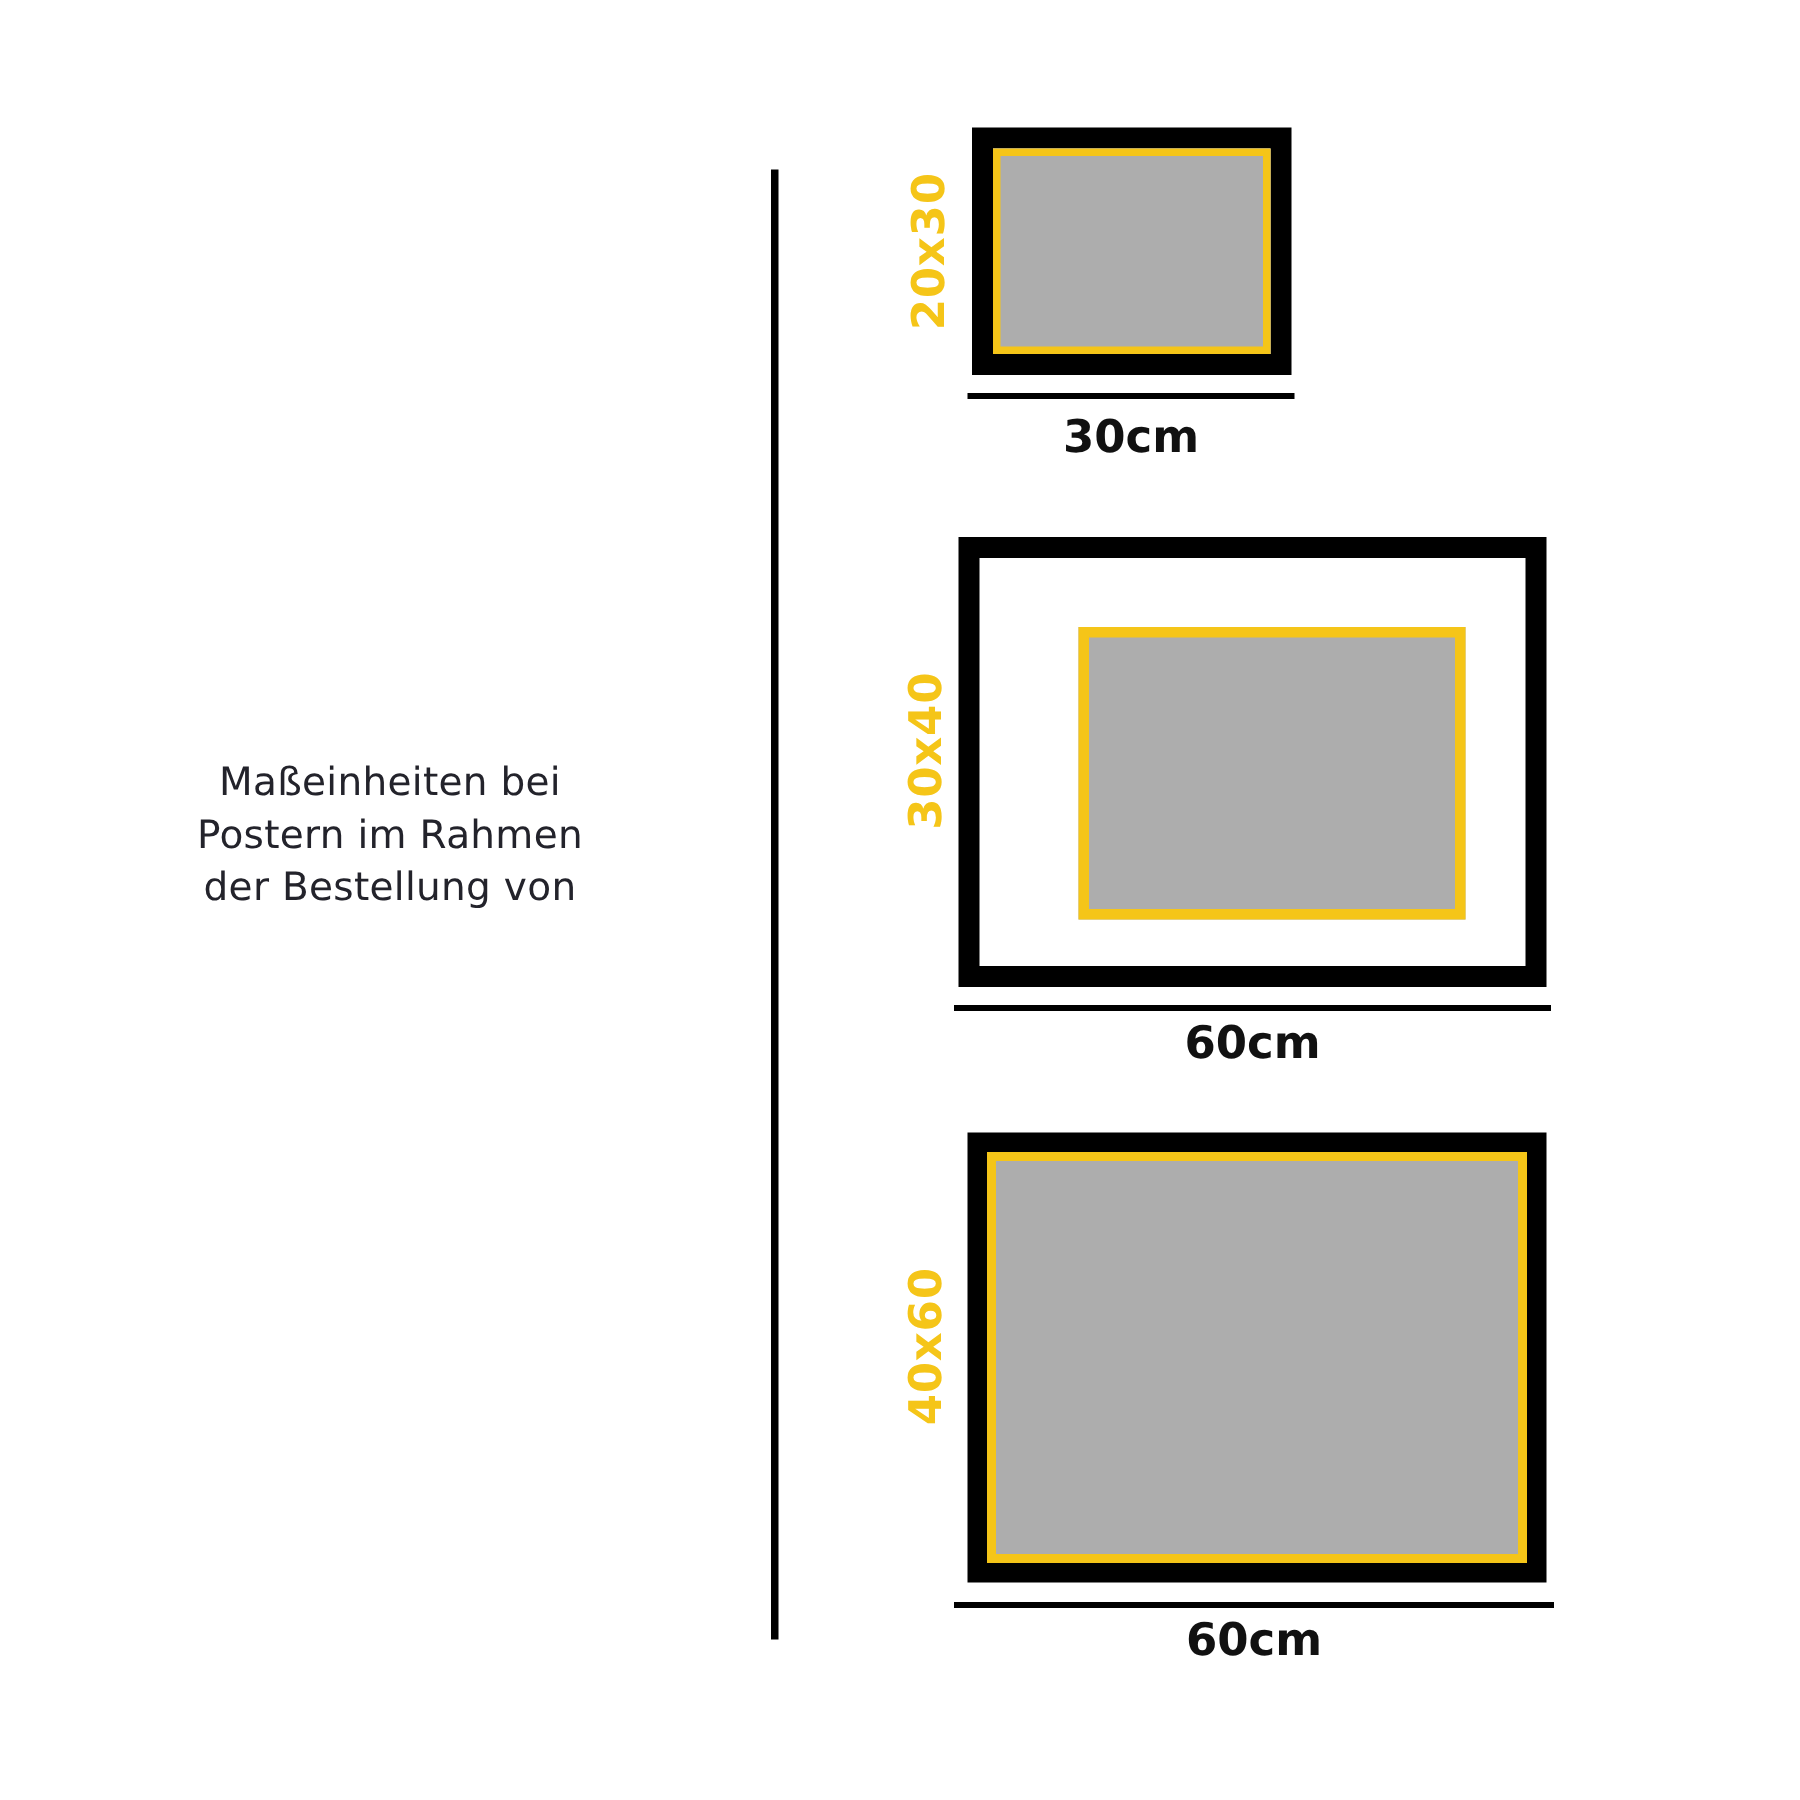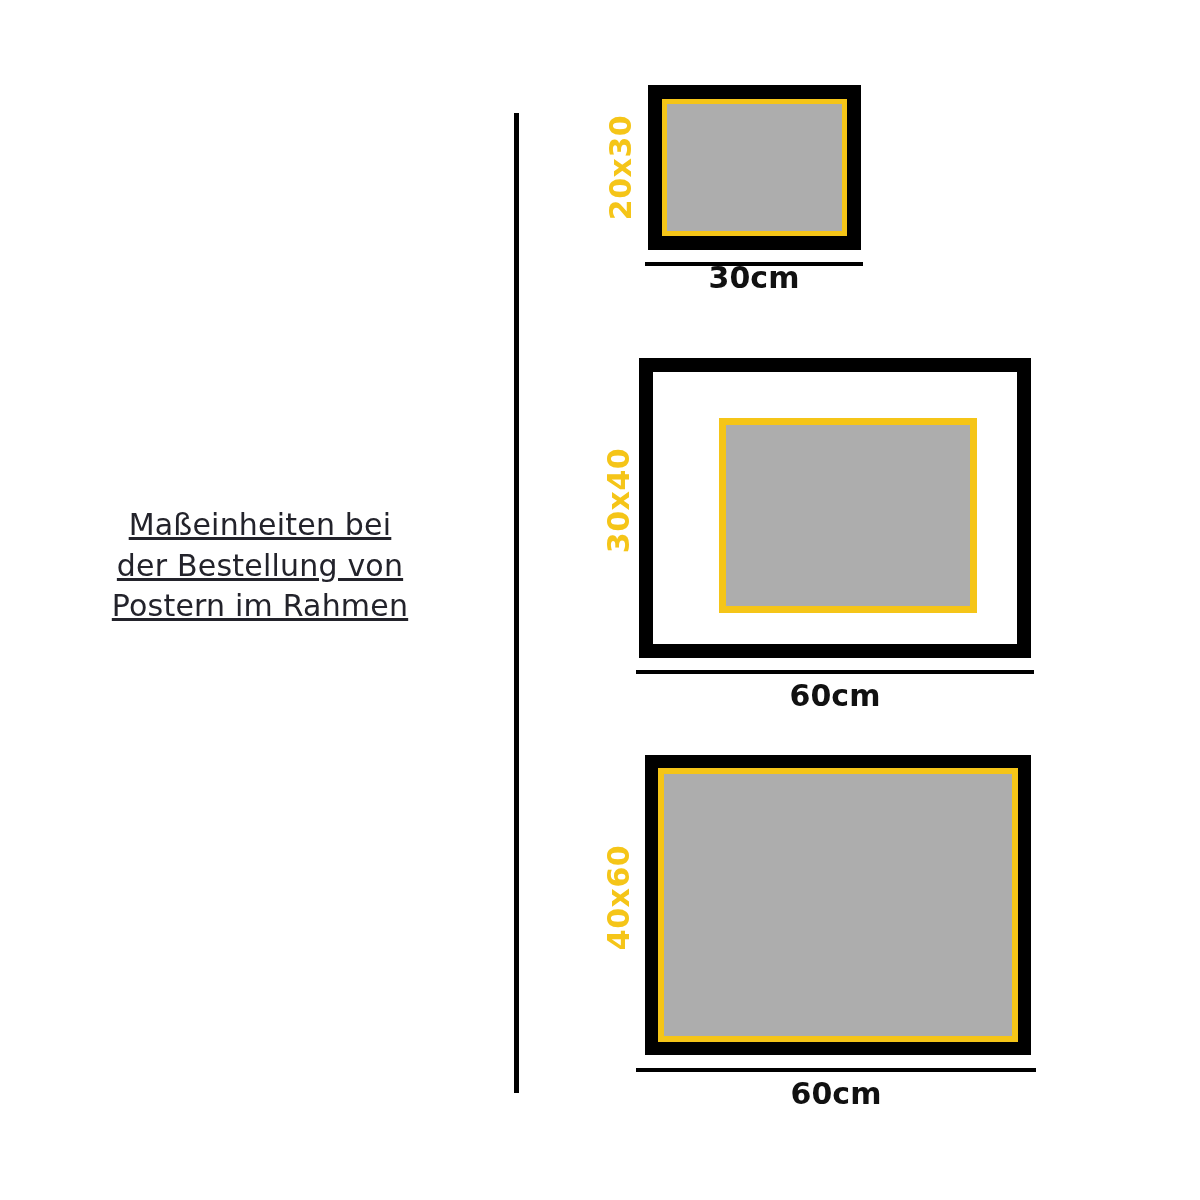--- a/index.html
+++ b/index.html
@@ -20,26 +20,25 @@
   }
 
   
   .caption {
     position: absolute;
     left: 60px;
     top: 505px;
     width: 400px;
     text-align: center;
     font-family: "DejaVu Sans", sans-serif;
-    font-size: 30px;
+    font-size: 26px;
     line-height: 1.35;
     color: #23232b;
     font-weight: 400;
     letter-spacing: 0.2px;
-    text-decoration: underline;
   }
   .caption .line {
     display: block;
     white-space: nowrap;
   }
 
   
   .divider {
     position: absolute;
     left: 514px;
@@ -94,21 +93,21 @@
     text-align: center;
     white-space: nowrap;
   }
 
   
   #g1 { left: 648px; top: 85px; }
   #g1 .frame-outer { width: 213px; height: 165px; border-width: 14px; }
   #g1 .mat-inner { left: 0px; top: 0px; right: 0px; bottom: 0px; border-width: 5px; }
   #g1-vlabel { left: 560px; top: 150px; width: 120px; text-align: center; }
   #g1-bar { left: 645px; top: 262px; width: 218px; }
-  #g1-wlabel { left: 645px; top: 260px; width: 218px; text-align: center; }
+  #g1-wlabel { left: 645px; top: 274px; width: 218px; text-align: center; }
 
   
   #g2 { left: 639px; top: 358px; }
   #g2 .frame-outer { width: 392px; height: 300px; border-width: 14px; }
   #g2 .mat-inner { left: 66px; top: 46px; width: 258px; height: 195px; border-width: 7px; }
   #g2-vlabel { left: 558px; top: 483px; width: 120px; text-align: center; }
   #g2-bar { left: 636px; top: 670px; width: 398px; }
   #g2-wlabel { left: 636px; top: 678px; width: 398px; }
 
   
@@ -119,22 +118,22 @@
   #g3-bar { left: 636px; top: 1068px; width: 400px; }
   #g3-wlabel { left: 636px; top: 1076px; width: 400px; }
 </style>
 </head>
 <body>
 
 <div class="canvas">
 
   <div class="caption">
     <span class="line">Maßeinheiten bei</span>
+    <span class="line">Postern im Rahmen</span>
     <span class="line">der Bestellung von</span>
-    <span class="line">Postern im Rahmen</span>
   </div>
 
   <div class="divider"></div>
 
   <div class="frame-group" id="g1">
     <div class="frame-outer">
       <div class="mat-inner"></div>
     </div>
   </div>
   <div class="v-label" id="g1-vlabel">20x30</div>

